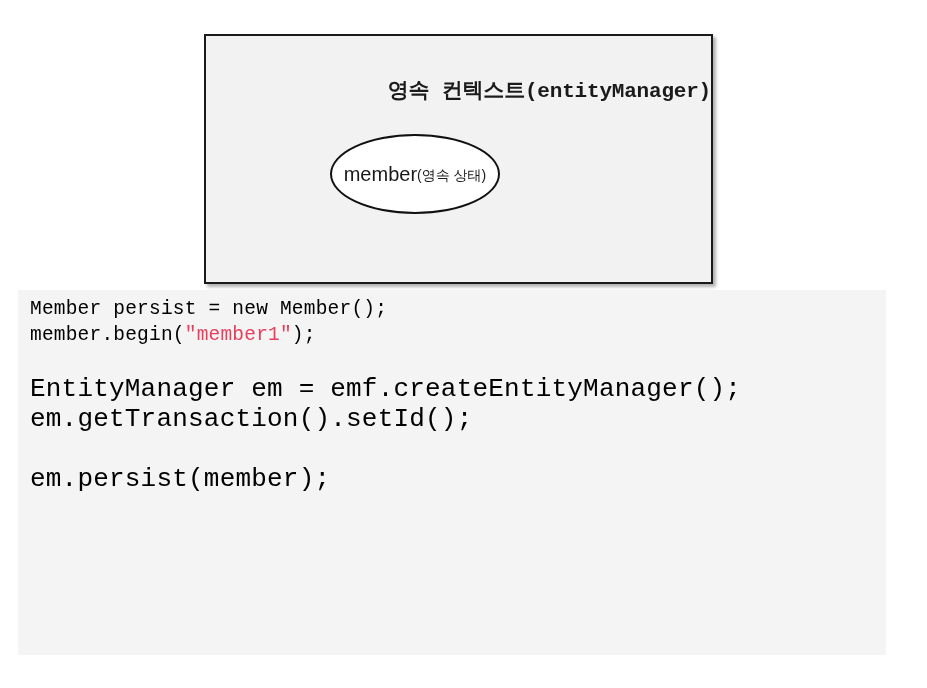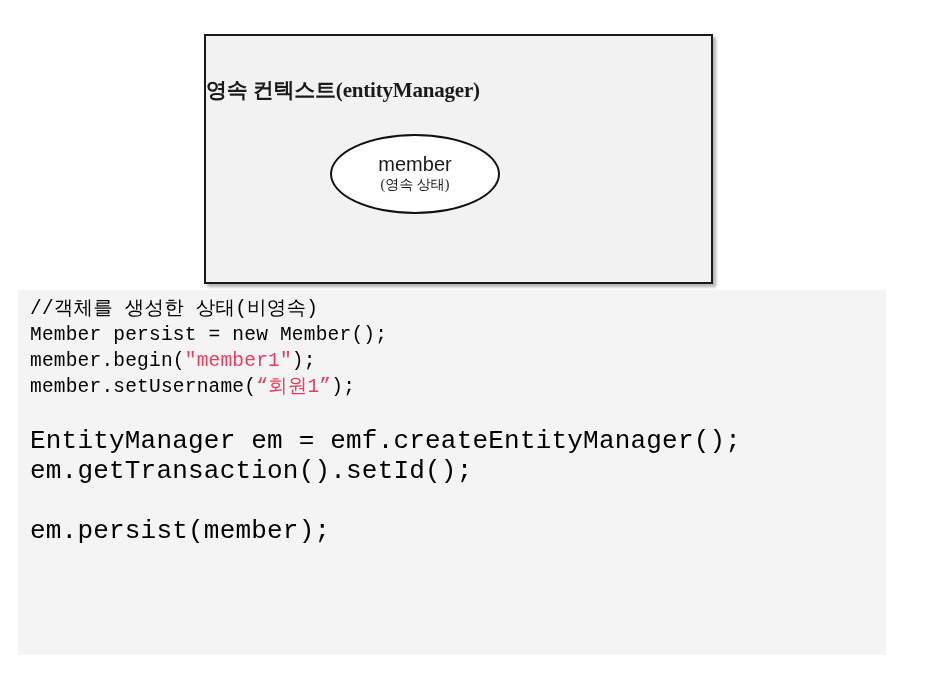--- a/index.html
+++ b/index.html
@@ -26,52 +26,52 @@
     background: #f2f2f2;
     border: 2px solid #1a1a1a;
     box-sizing: border-box;
     box-shadow: 3px 3px 3px rgba(0,0,0,0.30);
   }
   #context-title {
     position: absolute;
     left: 0;
     right: 0;
     top: 40px;
-    text-align: left;
-    font-family: Liberation Serif, serif;
+    text-align: right;
+    font-family: Liberation Mono, monospace;
     font-weight: bold;
     font-size: 21px;
     color: #1a1a1a;
     letter-spacing: -0.2px;
     white-space: nowrap;
   }
 
   #member-ellipse {
     position: absolute;
     left: 124px;
     top: 98px;
     width: 170px;
     height: 80px;
     background: #ffffff;
     border: 2px solid #111111;
     border-radius: 50%;
     box-sizing: border-box;
     display: flex;
-    flex-direction: column;
+    flex-direction: row;
     align-items: center;
     justify-content: center;
   }
   #member-ellipse .ellipse-main {
     font-family: "Liberation Sans", sans-serif;
     font-size: 20px;
     color: #1a1a1a;
     line-height: 1.05;
   }
   #member-ellipse .ellipse-sub {
-    font-family: Liberation Serif, serif;
+    font-family: Liberation Sans, sans-serif;
     font-size: 14px;
     color: #1a1a1a;
     line-height: 1.2;
     margin-top: 2px;
   }
 
   
   #code-block {
     position: absolute;
     left: 18px;
@@ -114,22 +114,20 @@
   <div id="context-title">영속 컨텍스트(entityManager)</div>
 
   <div id="member-ellipse">
     <div class="ellipse-main">member</div>
     <div class="ellipse-sub">(영속 상태)</div>
   </div>
 </div>
 
 <div id="code-block">
 
-<div class="code-line grp-a"><span>//객체를 생성한 상태(비영속)</span></div>
     <div class="code-line grp-a"><span>Member persist = </span><span class="kw">new</span><span> Member();</span></div>
     <div class="code-line grp-a"><span>member.begin(</span><span class="str">"member1"</span><span>);</span></div>
-    <div class="code-line grp-a"><span>member.setUsername(</span><span class="str">“회원1”</span><span>);</span></div>
     <div class="code-line grp-a blank"><span> </span></div>
     <div class="code-line grp-b"><span>EntityManager em = emf.createEntityManager();</span></div>
     <div class="code-line grp-b"><span>em.getTransaction().setId();</span></div>
     <div class="code-line grp-b blank"><span> </span></div>
     <div class="code-line grp-b bold-line"><span>em.persist(member);</span></div>
   </div>
 
 </body></html>

